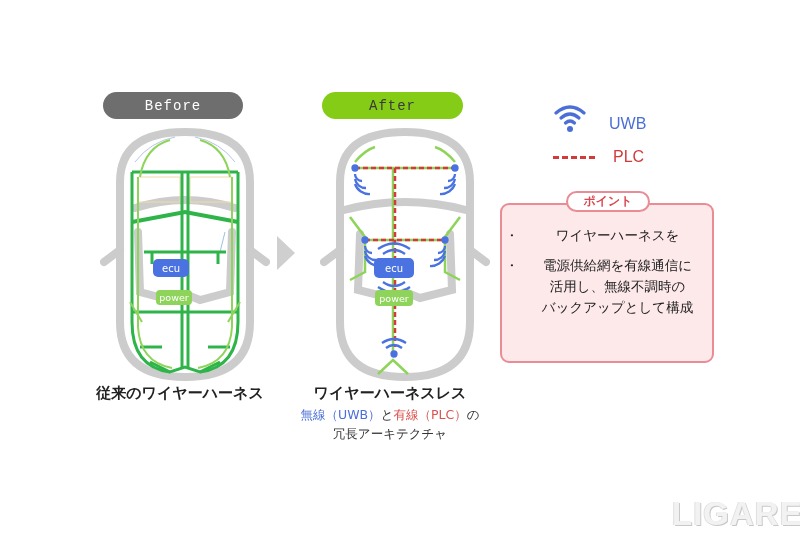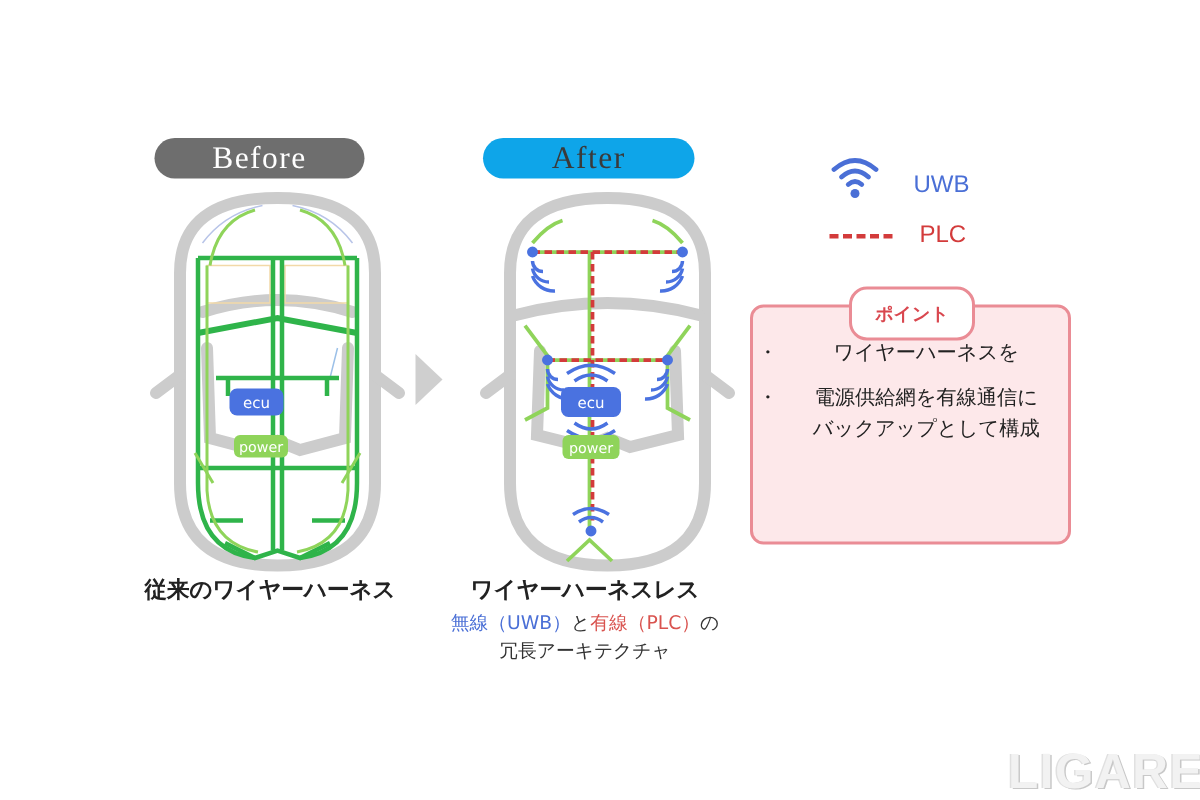--- a/index.html
+++ b/index.html
@@ -3,24 +3,24 @@
 <meta charset="utf-8">
 <style>
   html, body { margin: 0; padding: 0; }
   body {
     width: 800px; height: 533px; background: #ffffff; position: relative; overflow: hidden;
     font-family: "DejaVu Sans", "Liberation Sans", sans-serif;
   }
   .pill {
     position: absolute; height: 27px; border-radius: 14px;
     display: flex; align-items: center; justify-content: center;
-    font-family: Liberation Serif, serif; font-size: 21px; letter-spacing: 1px;
+    font-family: Liberation Mono, monospace; font-size: 14px; letter-spacing: 1px;
   }
   .pill.before { left: 103px; top: 92px; width: 140px; background: #6e6e6e; color: #ffffff; }
-  .pill.after  { left: 322px; top: 92px; width: 141px; background: #0ea5e9; color: #3a3a3a; }
+  .pill.after  { left: 322px; top: 92px; width: 141px; background: #84cc16; color: #3a3a3a; }
   svg.car { position: absolute; }
   .arrow {
     position: absolute; left: 277px; top: 236px; width: 0; height: 0;
     border-top: 17px solid transparent; border-bottom: 17px solid transparent;
     border-left: 18px solid #cfcfcf;
   }
   .caption {
     position: absolute; text-align: center; color: #222222; font-weight: bold; font-size: 15px;
   }
   .caption.before { left: 70px; top: 384px; width: 220px; }
@@ -37,21 +37,21 @@
   .legend.uwb { left: 553px; top: 103px; }
   .legend.uwb .lbl { color: #4a6fd6; margin-left: 22px; margin-top: 12px; }
   .legend.plc { left: 553px; top: 148px; }
   .legend.plc .lbl { color: #d33b3b; margin-left: 18px; }
   .plc-line { width: 42px; border-top: 3px dashed #d33b3b; }
   .point-box {
     position: absolute; left: 500px; top: 203px; width: 214px; height: 160px;
     background: #fde8ea; border: 2px solid #ea8c95; border-radius: 9px; box-sizing: border-box;
   }
   .point-tag {
-    position: absolute; left: 566px; top: 191px; width: 84px; height: 36px;
+    position: absolute; left: 566px; top: 191px; width: 84px; height: 21px;
     background: #ffffff; border: 2px solid #ea8c95; border-radius: 12px; box-sizing: border-box;
     color: #d9474f; font-size: 12px; font-weight: bold; display: flex; align-items: center; justify-content: center;
   }
   .point-list { position: absolute; left: 507px; top: 225px; width: 205px; margin: 0; padding: 0; list-style: none; text-align: center; }
   .point-list li { font-size: 13.5px; color: #222; line-height: 21px; margin-bottom: 9px; padding-left: 16px; position: relative; }
   .point-list li::before { content: "・"; position: absolute; left: -2px; top: 0; }
   .point-list .line { display: block; }
   .watermark {
     position: absolute; left: 672px; top: 495px; font-family: "Liberation Sans", sans-serif;
     font-size: 33px; font-weight: bold; color: #f2f2f2; letter-spacing: 1px;
@@ -188,17 +188,18 @@
 </div>
 
 <div class="point-box"></div>
 <div class="point-tag">ポイント</div>
 <ul class="point-list">
   <li>
     <span class="line">ワイヤーハーネスを</span>
   </li>
   <li>
     <span class="line">電源供給網を有線通信に</span>
+    <span class="line">活用し、無線不調時の</span>
     <span class="line">バックアップとして構成</span>
   </li>
 </ul>
 
 <div class="watermark">LIGARE</div>
 
 </body></html>

